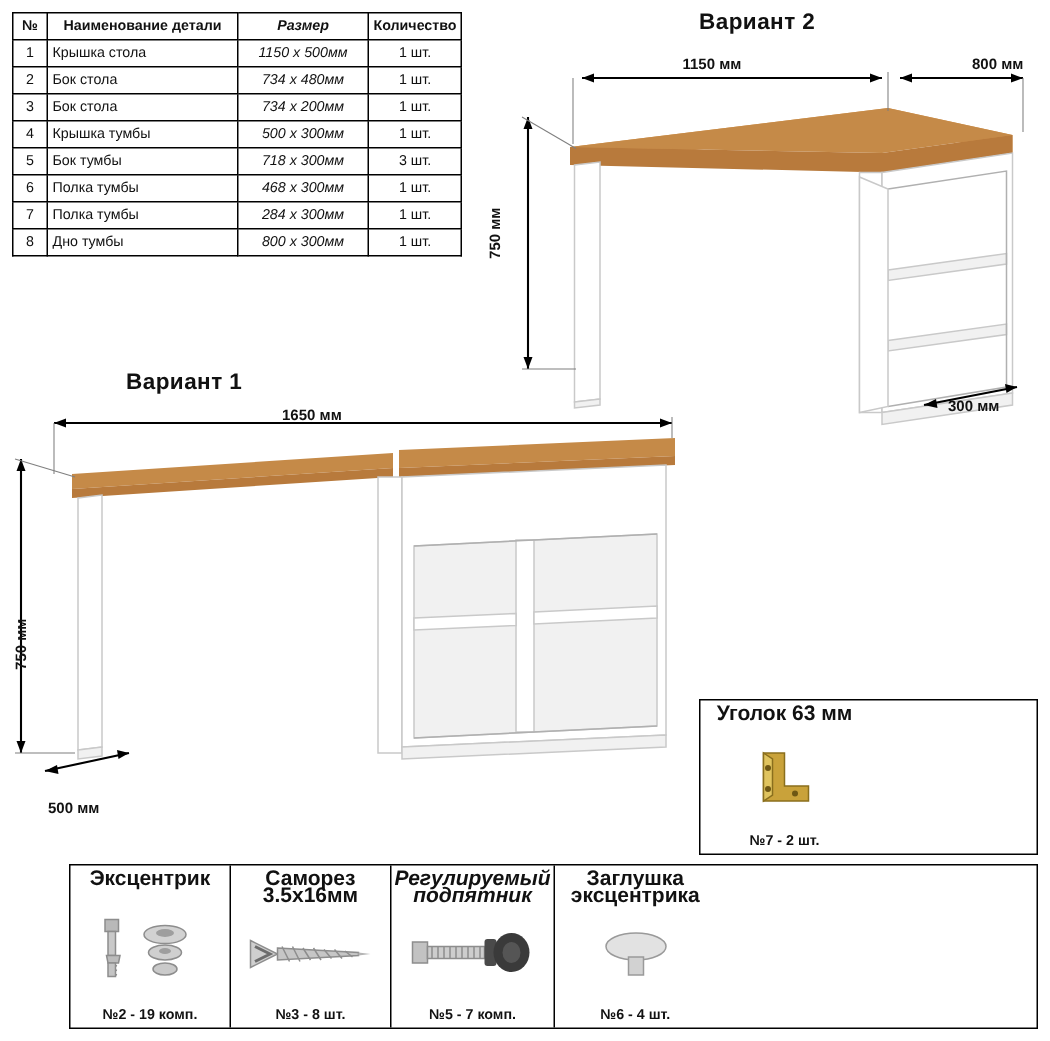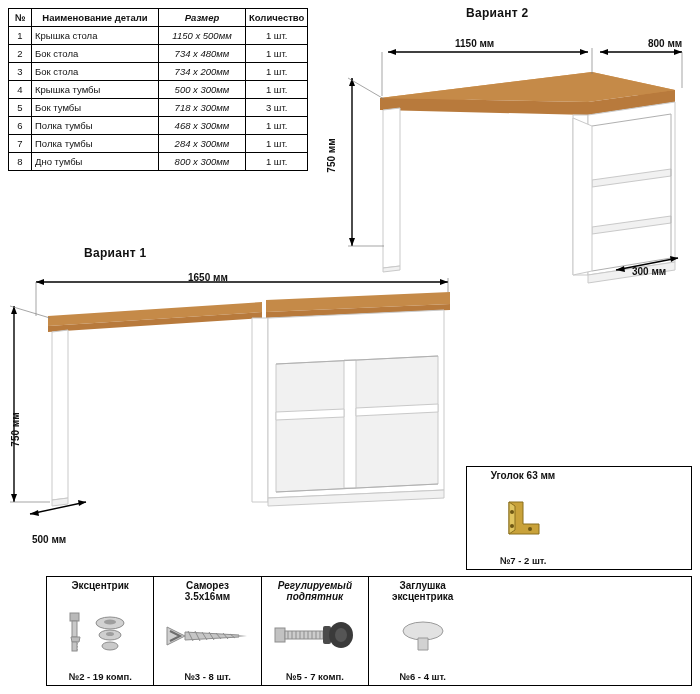--- a/index.html
+++ b/index.html
@@ -25,21 +25,21 @@
   }
   .parts-table th { font-weight:bold; text-align:center; font-size:9.5px; }
   .col-num  { width:16px; text-align:center; }
   .col-name { width:120px; text-align:left; }
   .col-size { width:80px; text-align:center;font-style:italic; }
   .col-qty  { width:48px; text-align:center; }
 
   
   .heading {
     position:absolute;
-    font-size:12px; font-weight:bold; letter-spacing:.3px;
+    font-size:15px; font-weight:bold; letter-spacing:.3px;
   }
   #h-variant2 { left:466px; top:6px; }
   #h-variant1 { left:84px;  top:246px; }
 
   
   .dim { position:absolute; font-size:10px; font-weight:bold; white-space:nowrap; }
   .dim.vert { transform-origin:center; }
 
   
   svg { position:absolute; overflow:visible; }
@@ -69,21 +69,21 @@
   }
   .hw-cell {
     border-right:1px solid #000;
     display:flex; flex-direction:column; align-items:center;
     justify-content:space-between;
     padding:3px 2px 3px 2px;
     box-sizing:border-box;
   }
   .hw-cell:last-child { border-right:none; }
   .hw-title {
-    font-size:10px; font-weight:bold; text-align:center; line-height:11px;
+    font-size:14px; font-weight:bold; text-align:center; line-height:11px;
   }
   .hw-art {
     flex:1 1 auto; display:flex; align-items:center; justify-content:center;
     width:100%;
   }
   .hw-qty { font-size:9.5px; font-weight:bold; text-align:center; }
 </style>
 </head>
 <body>
 

